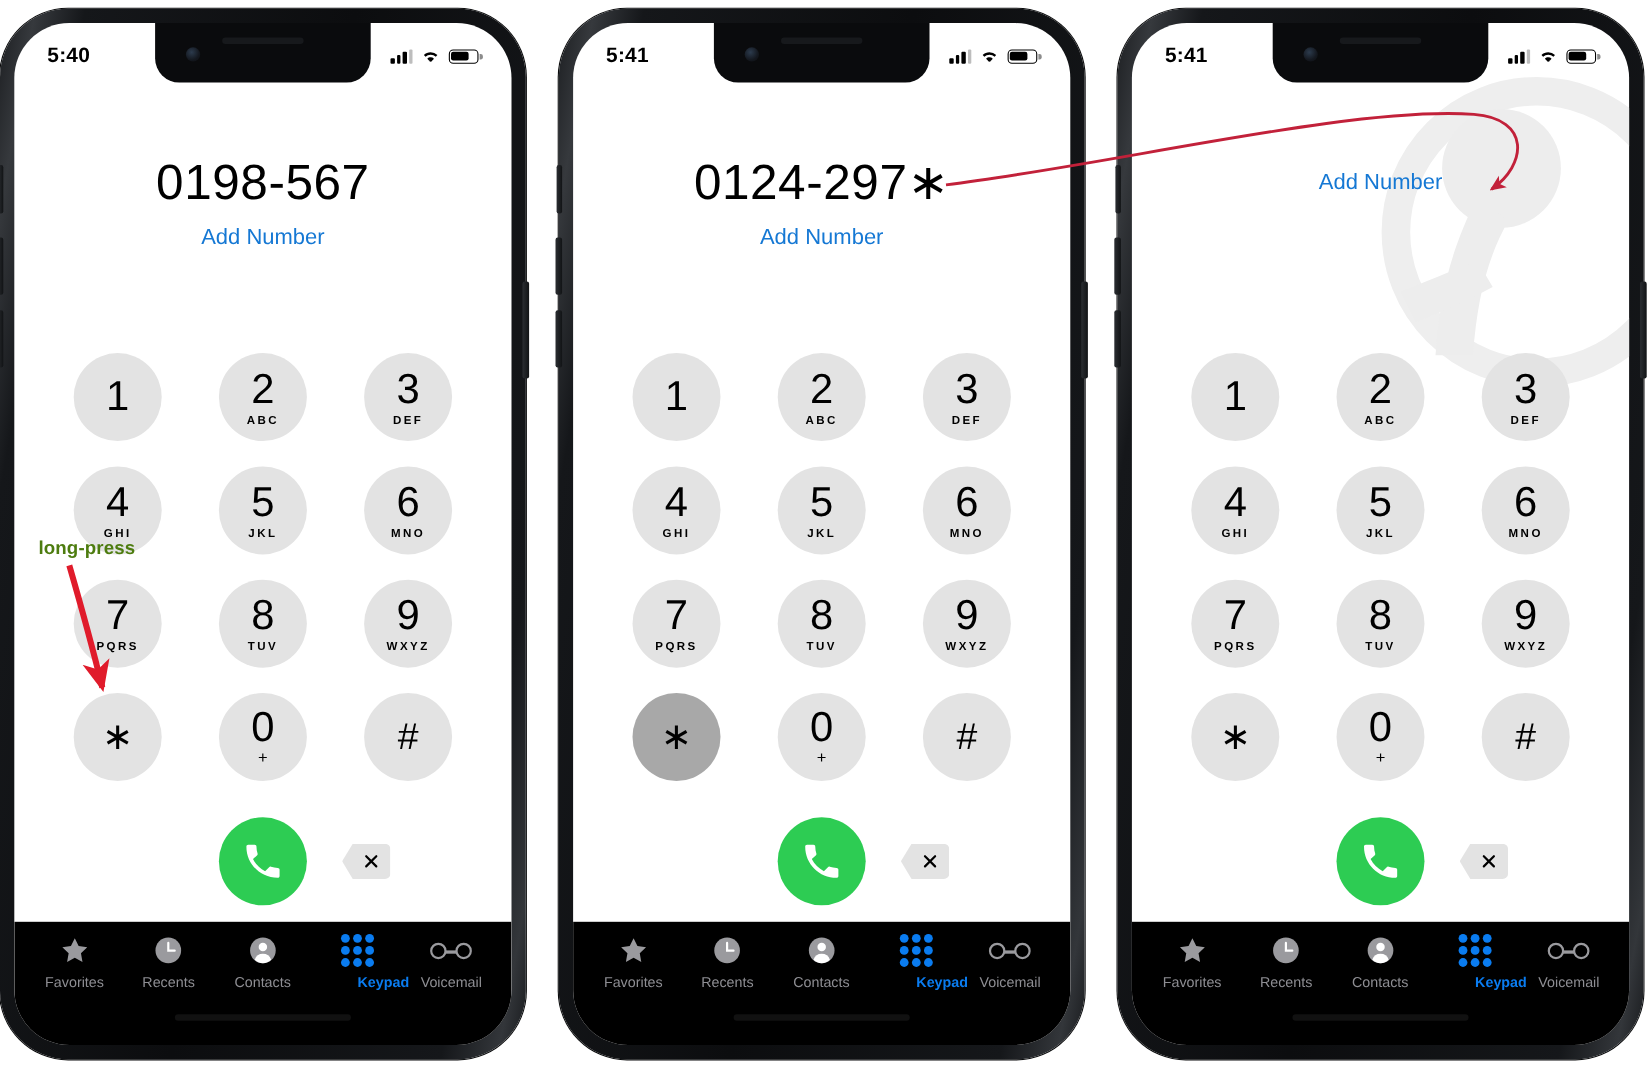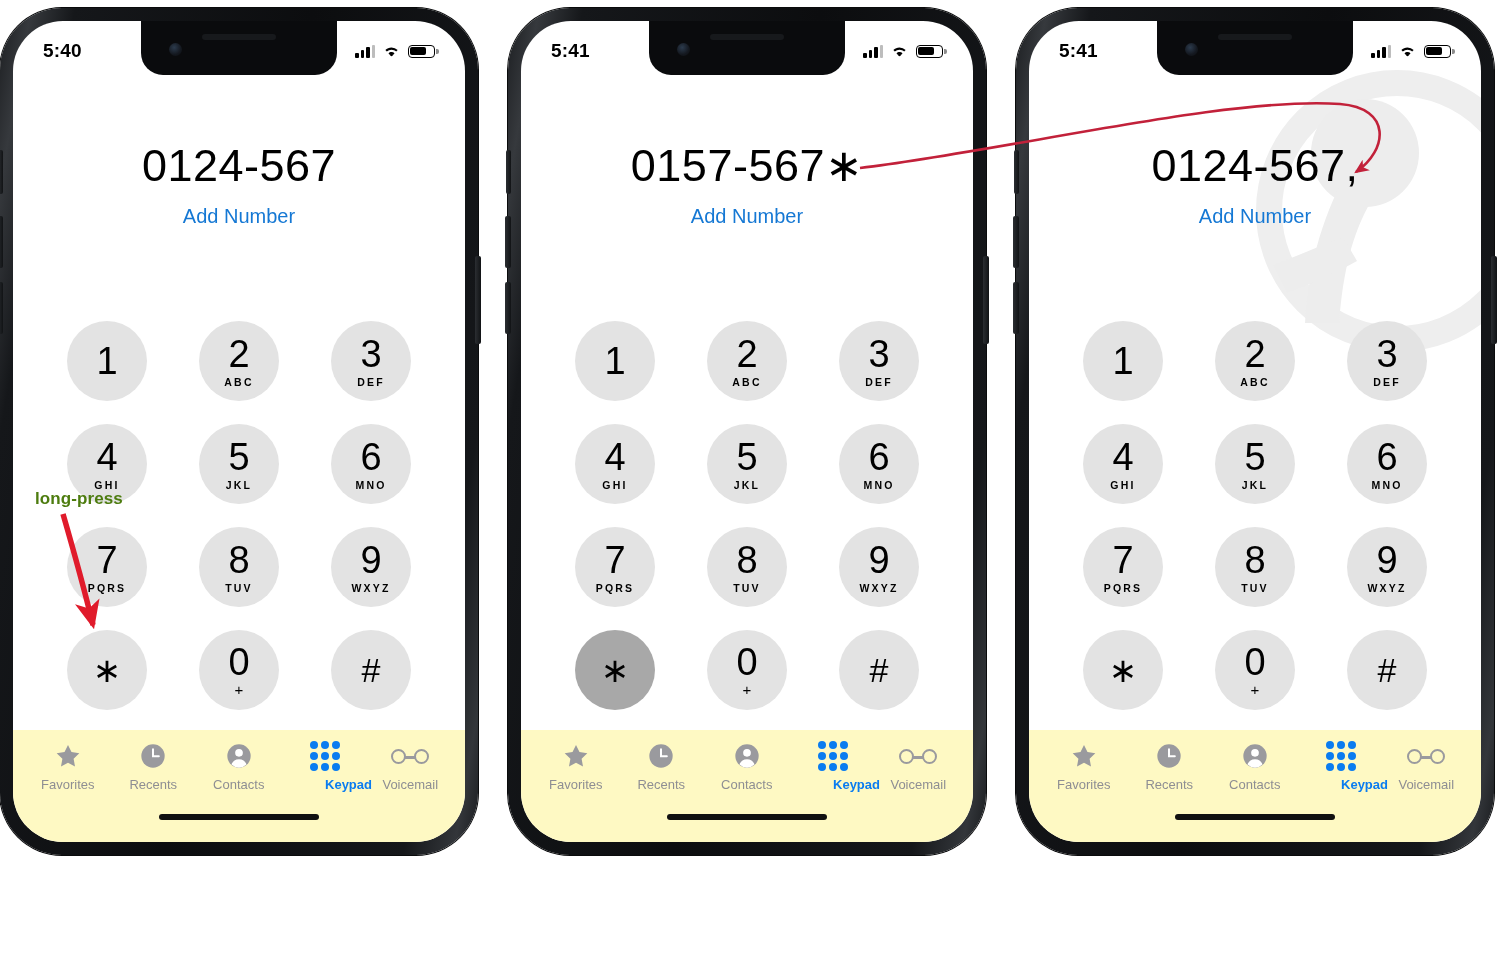--- a/index.html
+++ b/index.html
@@ -9,21 +9,21 @@
     font-family: "Liberation Sans", sans-serif;
     overflow: hidden;
   }
   #root { position: relative; width: 1500px; height: 977px; background: #fff; }
 
   
   .phone {
     position: absolute;
     top: 8px;
     width: 478px;
-    height: 847px;
+    height: 955px;
     border-radius: 62px;
     background: linear-gradient(100deg,#1b1d20 0%,#36393d 5%,#15171a 12%,#0c0d0f 50%,#15171a 88%,#33363a 96%,#17191c 100%);
     padding: 13px;
     box-shadow: 0 0 0 1px #0a0b0c;
   }
   .phone.p1 { left: 0px; }
   .phone.p2 { left: 508px; }
   .phone.p3 { left: 1016px; }
 
   .screen {
@@ -128,21 +128,21 @@
   .del-x { position: relative; width: 15px; height: 15px; }
   .del-x::before, .del-x::after {
     content:""; position:absolute; left:0; top:6.5px; width:15px; height:2px; background:#000; border-radius:1px;
   }
   .del-x::before { transform: rotate(45deg); }
   .del-x::after  { transform: rotate(-45deg); }
 
   
   .tabbar {
     position: absolute; left: 0; right: 0; bottom: 0; height: 112px;
-    background: #fef9c3; border-top: 0px;
+    background: #000000; border-top: 0px;
     display: flex; align-items: flex-start; justify-content: flex-end;
     padding: 10px 12px 0 12px; z-index: 4;
   }
   .tab { display: flex; flex-direction: column; align-items: center; width: 86px; }
   .tab .ticon { height: 32px; display:flex; align-items:center; justify-content:center; }
   .tab .tlabel { margin-top: 5px; font-size: 13px; color: #8e8e93; font-weight: 400; }
   .tab.active .tlabel { color: #0a7cf0; font-weight: 600; padding-left: 48px; }
 
   .dotgrid { display: grid; grid-template-columns: repeat(3, 8px); grid-template-rows: repeat(3, 8px); gap: 3px; }
   .dotgrid span { width: 8px; height: 8px; border-radius: 50%; background: #0a7cf0; }
@@ -201,21 +201,21 @@
                 <path d="M12 10.4c-1.5 0-2.9.6-3.9 1.6l1.9 2c.5-.6 1.2-.9 2-.9s1.5.3 2 .9l1.9-2a5.5 5.5 0 0 0-3.9-1.6z" fill="#000"></path>
               </svg>
           </span>
           <span class="battery">
               <span class="fill"></span>
             </span>
         </div>
       </div>
 
       <div class="num-area">
-        <div class="dialed">0124-567</div>
+        <div class="dialed">0198-567</div>
         <div class="add-number">Add Number</div>
       </div>
 
       <div class="keypad">
         <div class="key">
             <span class="digit">1</span>
           </div>
         <div class="key">
             <span class="digit">2</span>
             <span class="letters">ABC</span>
@@ -359,21 +359,21 @@
                 <path d="M12 10.4c-1.5 0-2.9.6-3.9 1.6l1.9 2c.5-.6 1.2-.9 2-.9s1.5.3 2 .9l1.9-2a5.5 5.5 0 0 0-3.9-1.6z" fill="#000"></path>
               </svg>
           </span>
           <span class="battery">
               <span class="fill"></span>
             </span>
         </div>
       </div>
 
       <div class="num-area">
-        <div class="dialed">0157-567∗</div>
+        <div class="dialed">0124-297∗</div>
         <div class="add-number">Add Number</div>
       </div>
 
       <div class="keypad">
         <div class="key">
             <span class="digit">1</span>
           </div>
         <div class="key">
             <span class="digit">2</span>
             <span class="letters">ABC</span>
@@ -524,21 +524,20 @@
                 <path d="M12 10.4c-1.5 0-2.9.6-3.9 1.6l1.9 2c.5-.6 1.2-.9 2-.9s1.5.3 2 .9l1.9-2a5.5 5.5 0 0 0-3.9-1.6z" fill="#000"></path>
               </svg>
           </span>
           <span class="battery">
               <span class="fill"></span>
             </span>
         </div>
       </div>
 
       <div class="num-area">
-        <div class="dialed">0124-567,</div>
         <div class="add-number">Add Number</div>
       </div>
 
       <div class="keypad">
         <div class="key">
             <span class="digit">1</span>
           </div>
         <div class="key">
             <span class="digit">2</span>
             <span class="letters">ABC</span>

